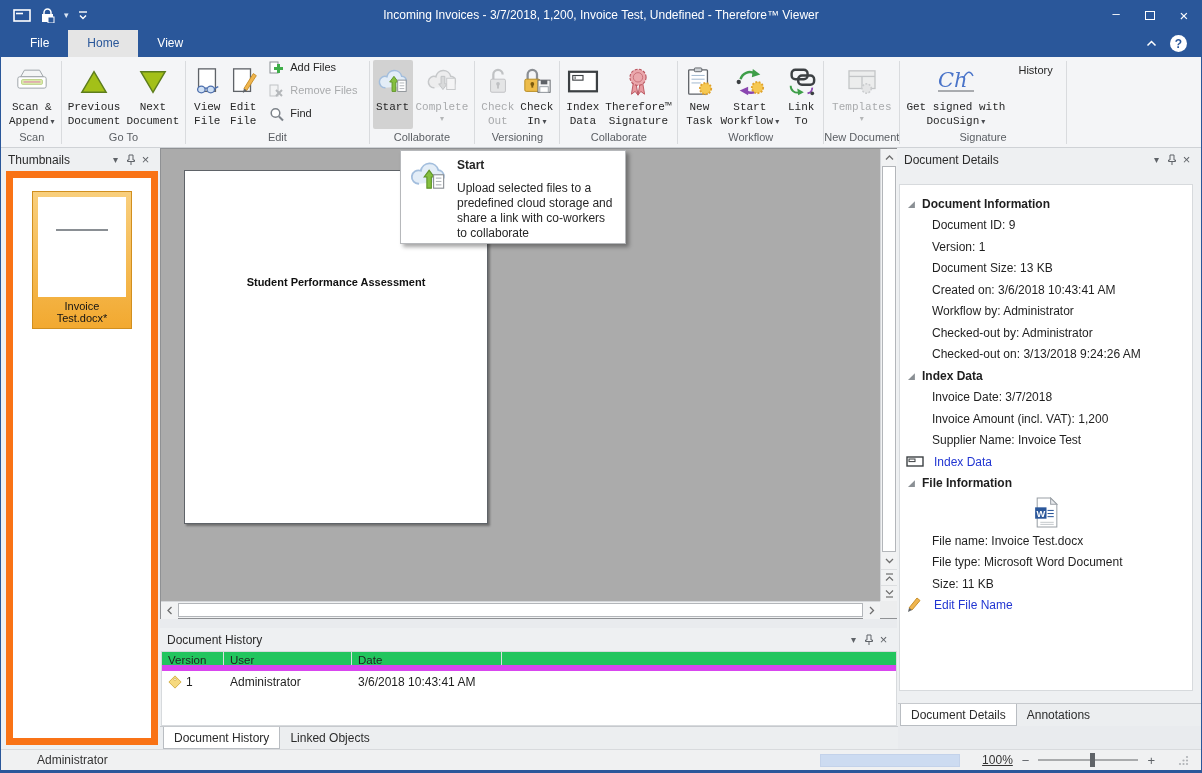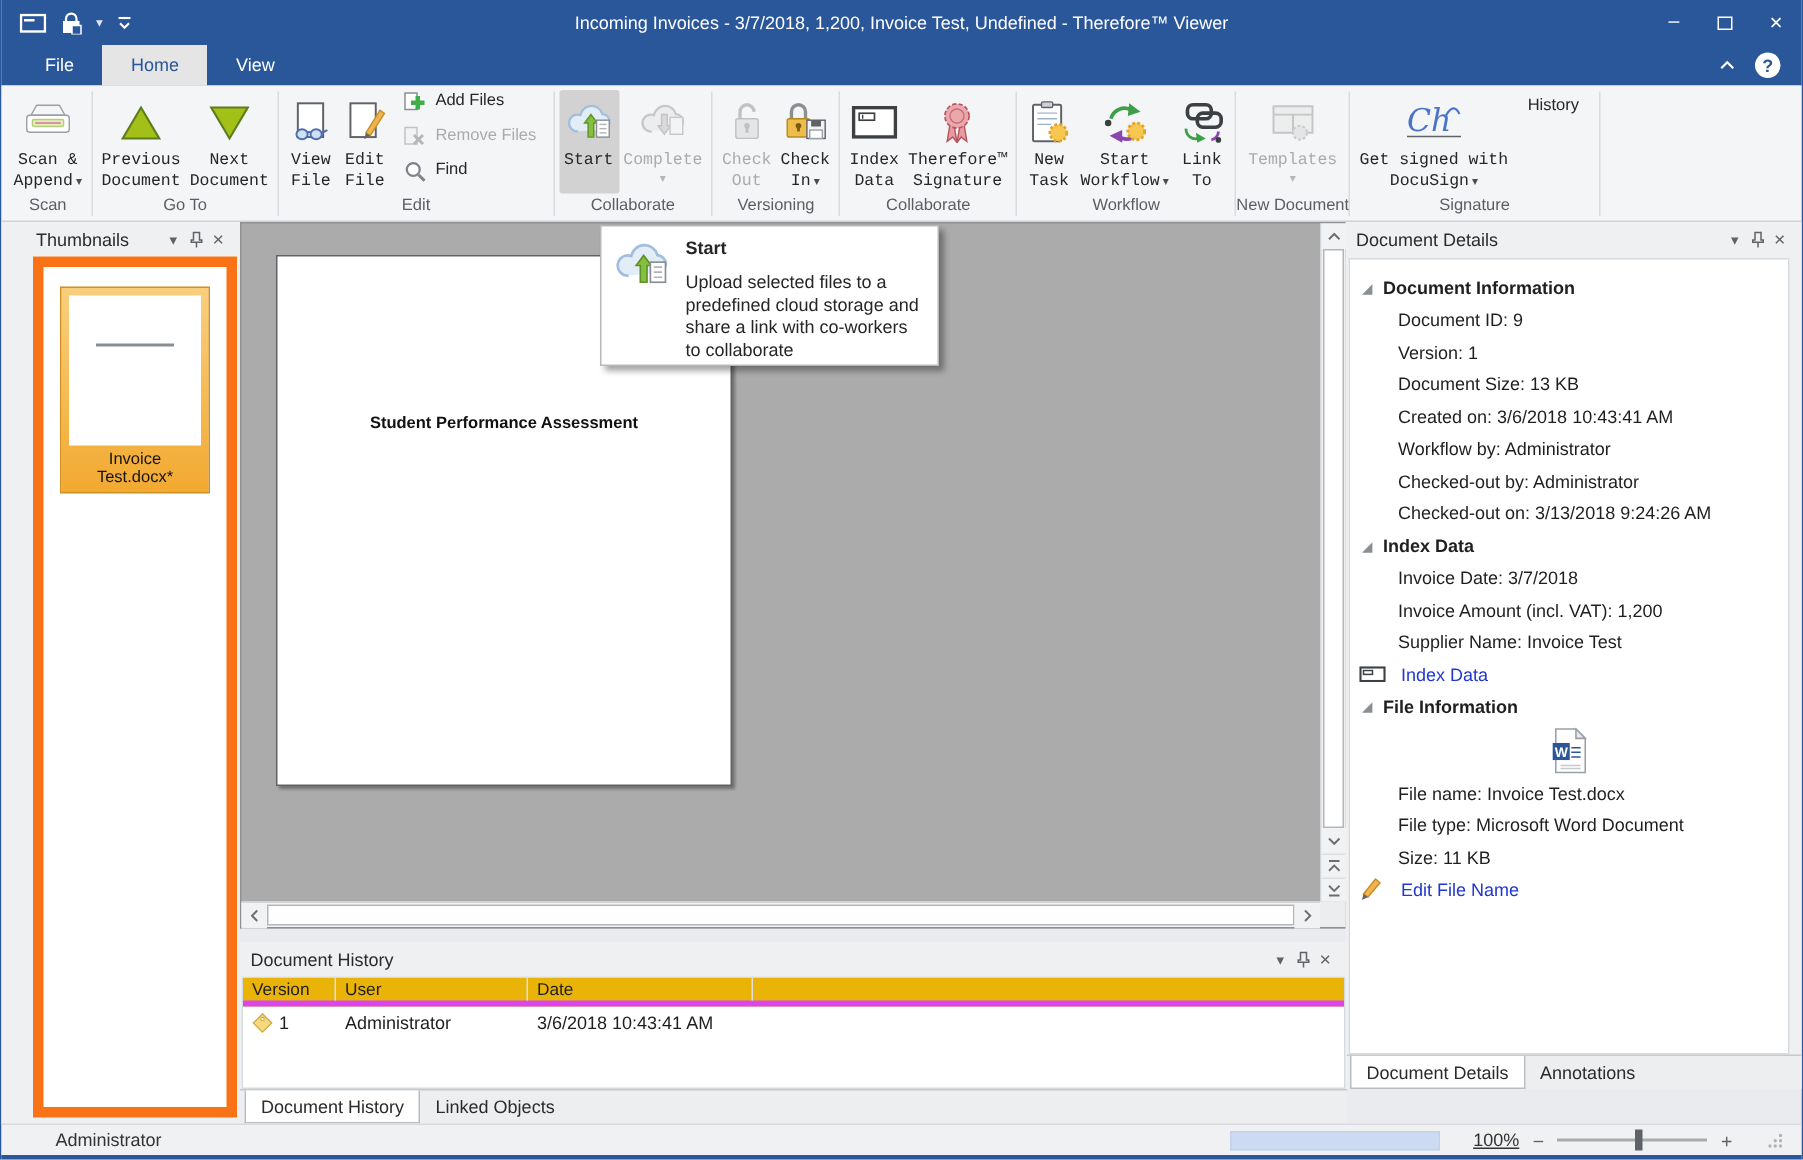--- a/index.html
+++ b/index.html
@@ -78,21 +78,21 @@
   .rbtn.disabled .caret, .rbtn.disabled .caret-below { color:#b4b6b8; }
   .smallcol { display:flex; flex-direction:column; justify-content:flex-start; padding:1px 4px; gap:2px; }
   .rsmall { display:flex; align-items:flex-start; gap:5px; height:21px; font-size:11px; padding:0 4px; }
   .slabel { color:#262626; }
   .histbtn { align-self:flex-start; font-size:11px; color:#262626; padding:4px 10px; }
 
   
   .mainbg { position:absolute; left:0; top:148px; right:0; bottom:24px; background:#e9ebee; }
 
   
-  .leftpanel { position:absolute; left:0; top:148px; width:159px; bottom:24px; background:#eef0f2; display:flex; flex-direction:column;padding-left:16px; }
+  .leftpanel { position:absolute; left:0; top:148px; width:159px; bottom:24px; background:#eef0f2; display:flex; flex-direction:column; }
   .phead { height:23px; display:flex; align-items:center; padding:0 7px; font-size:12px; color:#2b2b2b; }
   .phead .ptitle { flex:1; }
   .pico { display:flex; align-items:center; justify-content:center; width:15px; height:15px; color:#5f6368; font-size:10px; }
   .pico.x { font-size:13px; }
   .thumb-area { flex:1; margin:0 2px 4px 5px; background:#fff; border:7px solid #f97316; overflow:hidden; }
   .thumb-sel {
     width:100px; margin:13px auto 0 auto; padding:5px 5px 2px 5px;
     background:linear-gradient(180deg,#f9cf7d,#f2a930);
     border:1px solid #d18f1f;
   }
@@ -118,42 +118,42 @@
   
   .tooltip {
     position:absolute; left:399px; top:150px; width:226px; height:94px;
     background:#fff; border:1px solid #b6b8bb; box-shadow:3px 3px 4px rgba(0,0,0,.35);
     padding:7px 8px; display:flex; gap:10px; z-index:10;
   }
   .tt-text { font-size:12px; line-height:15px; color:#262626; }
   .tt-title { font-weight:bold; margin-bottom:8px; }
 
   
-  .rightpanel { position:absolute; left:896px; top:148px; right:0; height:578px; background:#eef0f2; display:flex; flex-direction:column; }
+  .rightpanel { position:absolute; left:896px; top:148px; right:0; height:578px; background:#eef0f2; display:flex; flex-direction:column;gap:12px; }
   .dcontent { flex:1; margin:1px 8px 0 2px; background:#fff; border:1px solid #d7dadd; padding-top:8px; overflow:hidden; }
   .trow { height:21.5px; display:flex; align-items:center; font-size:12px; }
   .trow .exp { width:14px; margin-left:8px; color:#8a8f94; font-size:9px; }
   .trow .hdr { font-weight:bold; color:#1f1f1f; }
   .trow .val { margin-left:32px; color:#1f1f1f; }
   .trow .lnk { margin-left:10px; color:#2236d2; }
   .trow .licon { width:22px; margin-left:6px; display:flex; align-items:center; }
   .wordrow { height:36px; display:flex; align-items:center; justify-content:center; }
 
   
   .docktabs {
     height:23px; background:#eceef0; border-top:1px solid #c6c9cd;
     display:flex; align-items:stretch; padding-left:3px; font-size:12px;
   }
   .dtab { padding:4px 10px 0 10px; color:#2b2b2b; }
   .dtab.active { background:#fff; border:1px solid #b9bdc2; border-top:none; }
 
   
   .histpanel { position:absolute; left:159px; top:628px; width:738px; bottom:24px; background:#eef0f2; display:flex; flex-direction:column; }
   .tblwrap { flex:1; margin:0 1px; background:#fff; border:1px solid #d7dadd; display:flex; flex-direction:column; }
-  .tbl-head { display:flex; height:19px; background:#eab308; border-bottom:4px solid #d946ef; font-size:11.5px; }
+  .tbl-head { display:flex; height:19px; background:#22c55e; border-bottom:6px solid #d946ef; font-size:11.5px; }
   .tbl-head > div { padding:2px 6px; border-right:1px solid #dddfe2; }
   .c-version { width:62px; } .c-user { width:128px; } .c-date { width:150px; } .c-rest { flex:1; border-right:none !important; }
   .tbl-row { display:flex; height:21px; align-items:center; font-size:12px; }
   .tbl-row > div { padding:0 6px; }
   .vercell { display:flex; align-items:center; gap:4px; }
 
   
   .statusbar {
     position:absolute; left:0; right:0; bottom:3px; height:21px;
     background:#f0f1f2; border-top:1px solid #d8dadd;

